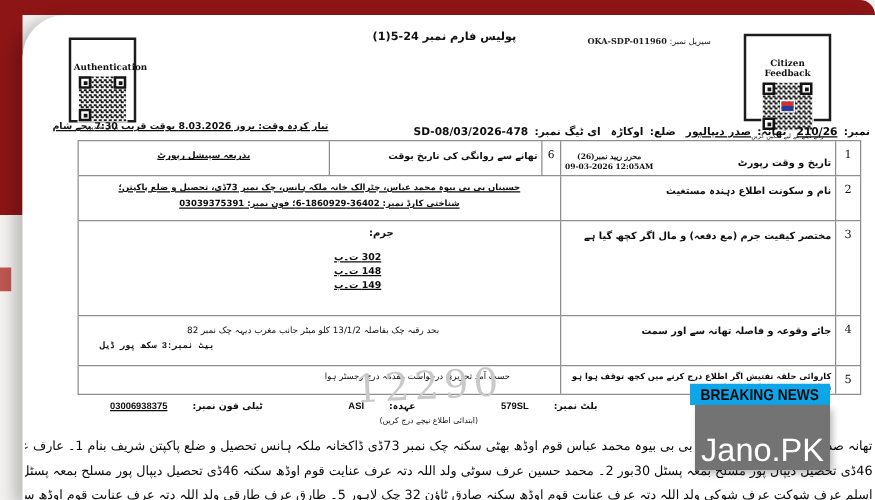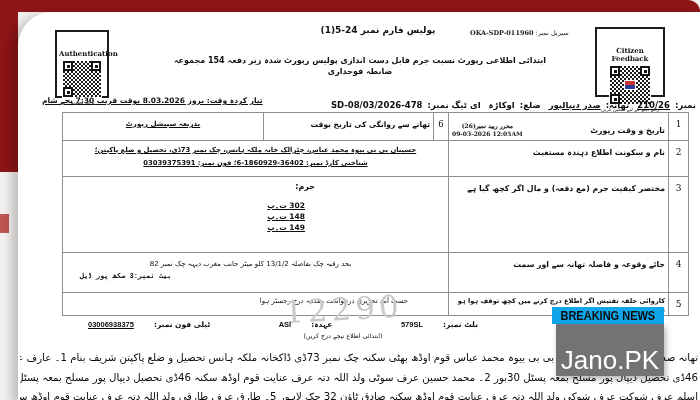--- a/index.html
+++ b/index.html
@@ -19,21 +19,21 @@
   
   .qrbox{position:absolute;border:2px solid #1c1c1c;background:#fff;text-align:center;padding:18px 2px;}
   .qrbox .ttl{font-size:7px;font-weight:bold;color:#111;line-height:8px;font-family:"DejaVu Serif",serif;}
   .qr{position:relative;margin:2px auto 0 auto;background:repeating-conic-gradient(#1a1a1a 0% 25%,#ffffff 25% 50%);background-size:4px 4px;border:1px solid #fff;}
   .fp{position:absolute;width:10px;height:10px;background:#fff;border:2px solid #141414;}
   .fp::after{content:"";position:absolute;inset:1.5px;background:#141414;}
   .fp.tl{left:0;top:0}.fp.tr{right:0;top:0}.fp.bl{left:0;bottom:0}
   .qr-logo{position:absolute;left:36%;top:36%;width:28%;height:28%;background:linear-gradient(#cc3333 50%,#2a3b9d 50%);border:1px solid #fff;}
   .qrbox .cap{font-size:5px;color:#222;line-height:6px;margin-top:1px;}
 
-  .form-no{position:absolute;left:280px;top:13px;width:160px;text-align:center;font-size:9px;font-weight:bold;color:#111;}
+  .form-no{position:absolute;left:280px;top:13px;width:160px;text-align:left;font-size:9px;font-weight:bold;color:#111;}
   .serial{position:absolute;left:452px;top:17px;width:122px;font-size:6.5px;color:#222;text-align:left;direction:rtl;}
   .serial b{font-family:"DejaVu Serif",serif;font-weight:bold;}
   .subtitle{position:absolute;left:150px;top:43px;width:384px;text-align:center;font-size:8px;font-weight:bold;color:#101010;line-height:11px;}
 
   .prepared{position:absolute;left:24px;top:84px;font-size:7.5px;font-weight:bold;color:#111;text-decoration:underline;}
   .refline{position:absolute;right:4px;top:88px;font-size:8.5px;color:#0d0d0d;font-weight:bold;white-space:nowrap;}
   .refline .u{text-decoration:underline;}
   .refline span{margin-left:5px;}
 
   
@@ -110,21 +110,20 @@
       <div class="cap urdu">رائے دینے کے لیے سکین کریں</div>
     </div>
 
     <div class="form-no urdu">پولیس فارم نمبر 24-5(1)</div>
 
     <div class="serial">
       <span>سیریل نمبر:</span>
       <b>OKA-SDP-011960</b>
     </div>
 
-    <div class="subtitle urdu">ابتدائی اطلاعی رپورٹ نسبت جرم قابل دست اندازی پولیس رپورٹ شدہ زیر دفعہ 154 مجموعہ ضابطہ فوجداری</div>
 
     <div class="prepared urdu">تیار کردہ وقت: بروز 8.03.2026 بوقت قریب 7:30 بجے شام</div>
 
     <div class="refline urdu">
       <span>نمبر:</span><span class="u">210/26</span>
       <span>تھانہ:</span><span class="u">صدر دیپالپور</span>
       <span>ضلع:</span><span>اوکاڑہ</span>
       <span>ای ٹیگ نمبر:</span><span>SD-08/03/2026-478</span>
     </div>
 

